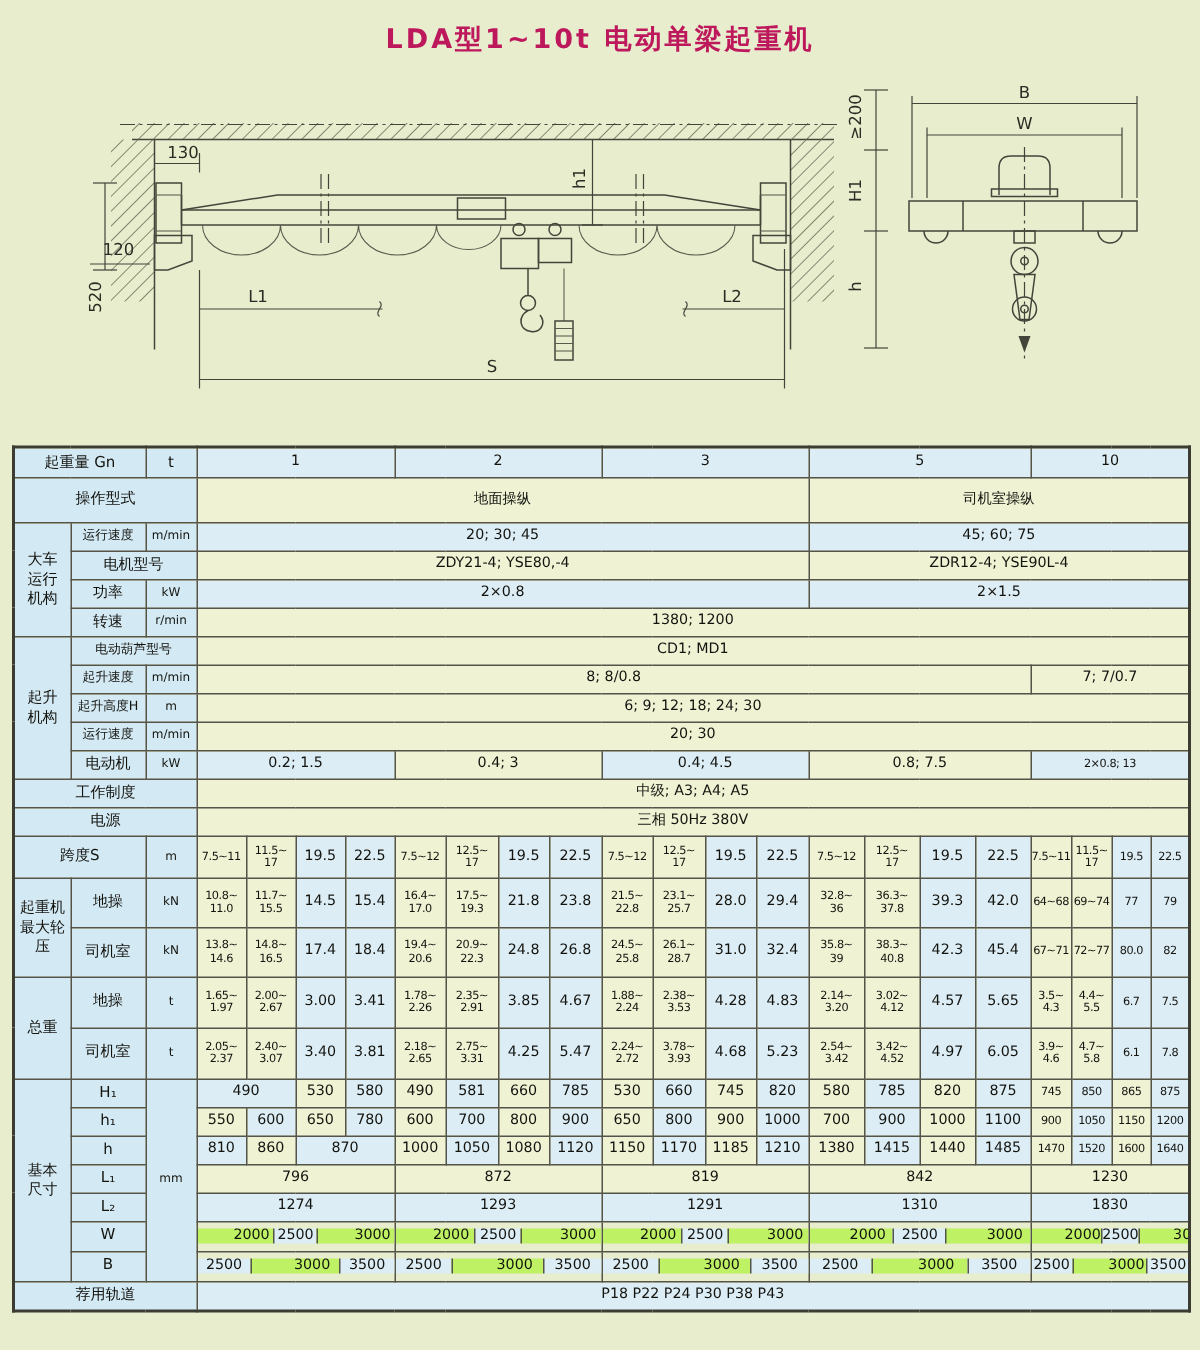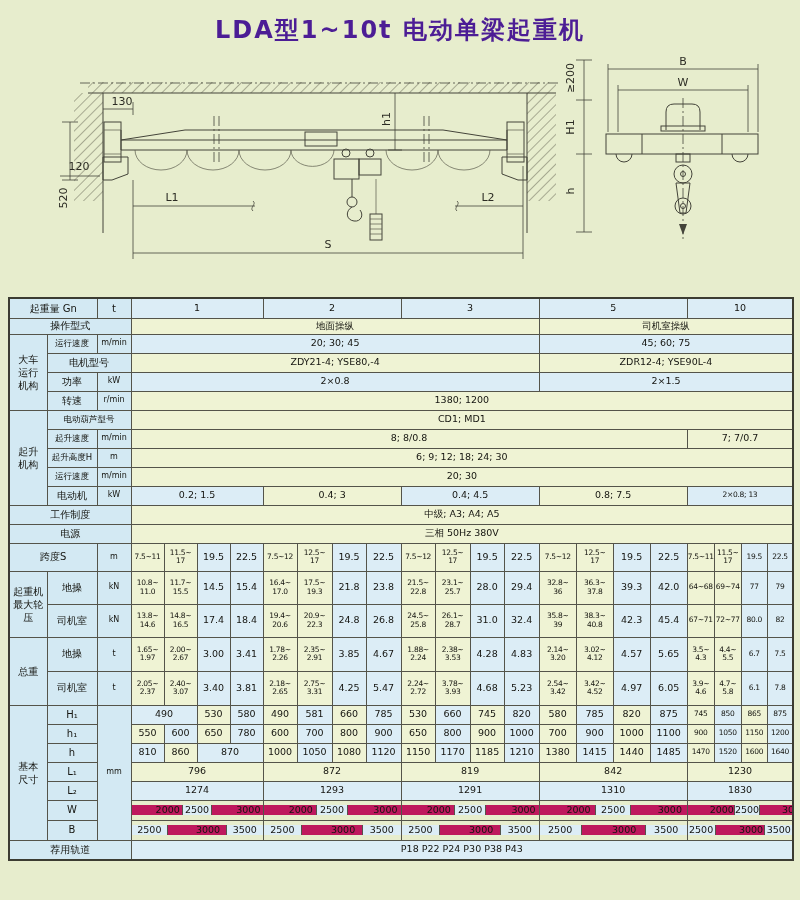--- a/index.html
+++ b/index.html
@@ -4,22 +4,22 @@
 <style>
   html,body{margin:0;padding:0;}
   body{
     width:800px;height:900px;overflow:hidden;position:relative;
     background:#e7edcd;
     font-family:"DejaVu Sans","Liberation Sans",sans-serif;
     color:#14140f;
   }
   .page-title{
     position:absolute;top:14px;left:0;width:800px;
-    text-align:center;font-size:24px;font-weight:bold;
-    color:#4c1d95;letter-spacing:2px;
+    text-align:center;font-size:18px;font-weight:bold;
+    color:#be185d;letter-spacing:2px;
   }
   svg.draw{position:absolute;top:56px;left:0;}
   svg.draw .ln{stroke:#44443a;stroke-width:1;fill:none;}
   svg.draw .thin{stroke:#5a5a4c;stroke-width:0.7;fill:none;}
   svg.draw .dd{stroke:#44443a;stroke-width:0.8;fill:none;stroke-dasharray:10 3 2 3;}
   svg.draw .dim{stroke:#44443a;stroke-width:0.8;fill:none;}
   svg.draw .dt{font-size:11px;fill:#2c2c24;text-anchor:middle;}
   table.spec{
     position:absolute;left:8px;top:297px;width:784px;
     border-collapse:collapse;table-layout:fixed;
@@ -33,21 +33,21 @@
   td.lab{background:#d3e9f3;font-size:10px;}
   td.grp{font-size:10px;line-height:1.3;}
   td.y{background:#eff3d4;}
   td.b{background:#dcedf6;}
   td.s8{font-size:8px;}
   td.s9{font-size:8.5px;}
   td.sm{font-size:7.5px;letter-spacing:-0.3px;}
   .flex3{display:flex;height:100%;align-items:stretch;}
   .flex3>div{flex:1;display:flex;align-items:center;justify-content:center;}
   .flex3>div+div{border-left:1px solid #54544a;}
-  .flex3>div.y{background:#be185d;padding-left:22px;}
+  .flex3>div.y{background:#bef264;padding-left:22px;}
   .flex3>div.b{background:#dcedf6;}
 </style>
 </head>
 <body>
 
 <div class="page-title">LDA型1~10t 电动单梁起重机</div>
 
 <svg class="draw" width="800" height="238" viewBox="0 0 800 238">
   <defs>
     <pattern id="ht" width="7" height="7" patternUnits="userSpaceOnUse" patternTransform="rotate(45)">
@@ -224,21 +224,21 @@
     <tbody>
       <tr style="height: 20px;">
         <td colspan="2" class="lab">起重量 Gn</td>
         <td class="lab">t</td>
         <td colspan="4" class="b">1</td>
         <td colspan="4" class="b">2</td>
         <td colspan="4" class="b">3</td>
         <td colspan="4" class="b">5</td>
         <td colspan="4" class="b">10</td>
       </tr>
-      <tr style="height: 16px; padding-left: 40px;">
+      <tr style="height: 30px; padding-left: 40px;">
         <td colspan="3" class="lab">操作型式</td>
         <td colspan="12" class="y">地面操纵</td>
         <td colspan="8" class="y">司机室操纵</td>
       </tr>
       <tr style="height: 19px;">
         <td rowspan="4" class="lab grp">大车
 运行
 机构</td>
         <td class="lab s9">运行速度</td>
         <td class="lab s8">m/min</td>

